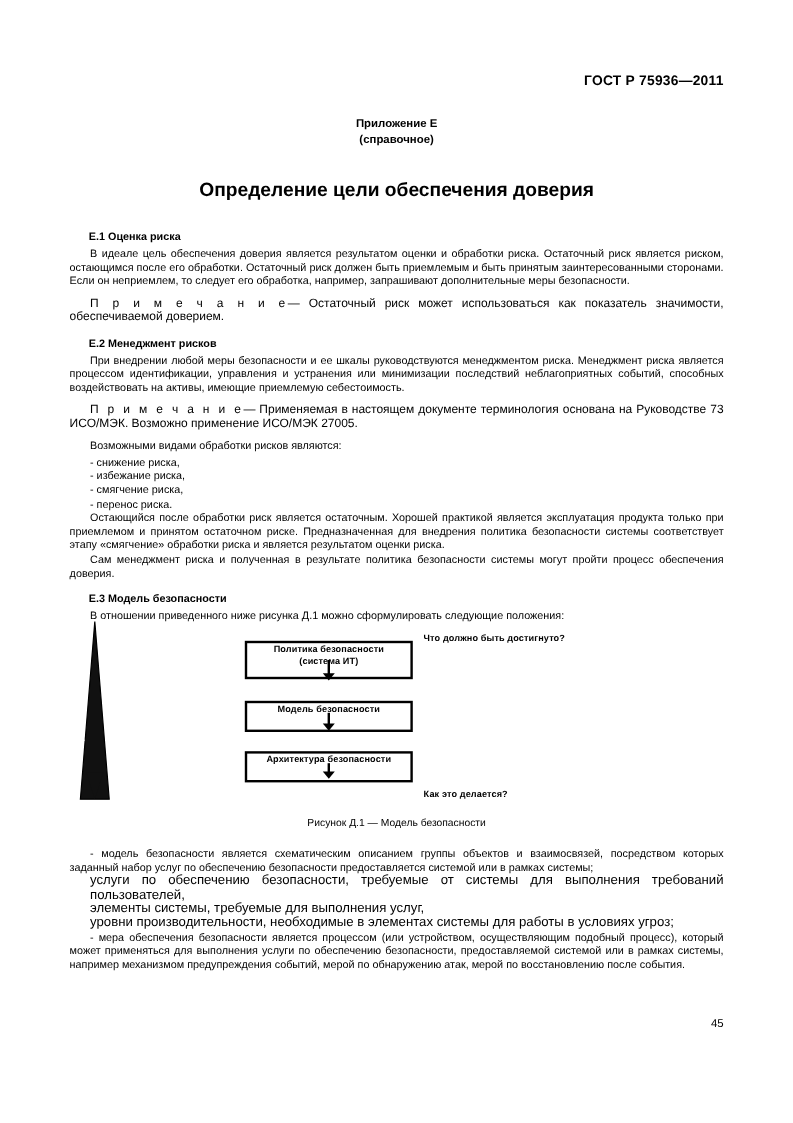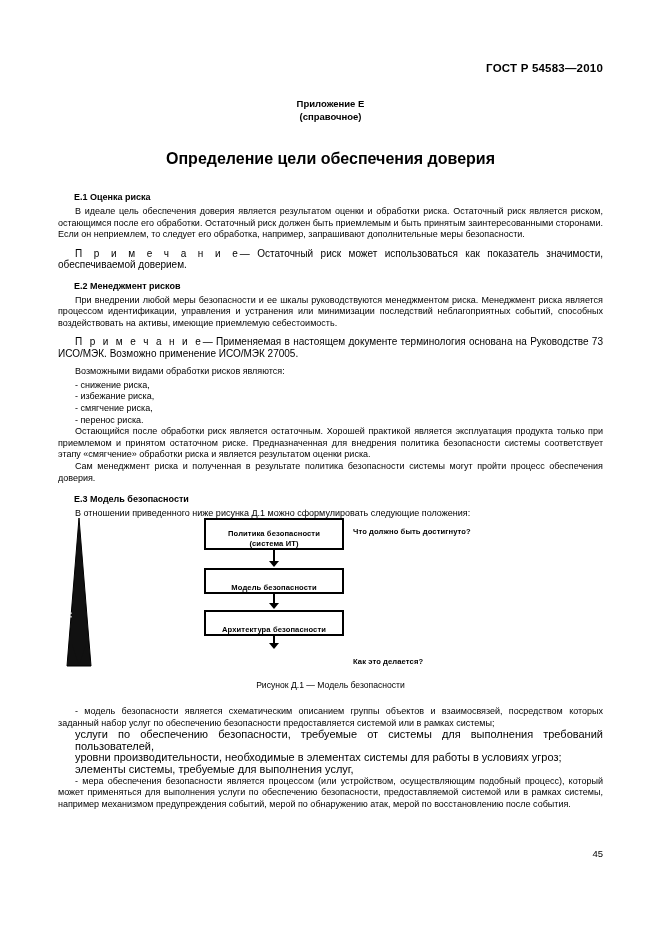--- a/index.html
+++ b/index.html
@@ -117,27 +117,28 @@
     position: relative;
     width: 545px;
     height: 160px;
   }
   .dbox {
     position: absolute;
     border: 2px solid #000;
     background: #fff;
     box-sizing: border-box;
     display: flex;
-    align-items: flex-end;
+    align-items: flex-start;
     justify-content: center;
     text-align: center;
     font-size: 7.6px;
     font-weight: bold;
     line-height: 9.5px;
     letter-spacing: 0.1px;
+    margin-top: 16px;
   }
   .dbox span { display: block; }
   #box-policy { left: 146px; top: 6px;   width: 140px; height: 32px; }
   #box-model  { left: 146px; top: 56px;  width: 140px; height: 26px; }
   #box-arch   { left: 146px; top: 98px;  width: 140px; height: 26px; }
   #box-meas   { left: 146px; top: 138px; width: 140px; height: 26px; }
 
   .connector {
     position: absolute;
     left: 215px;
@@ -215,21 +216,21 @@
     right: 58px;
     top: 848px;
     font-size: 9.5px;
   }
 </style>
 </head>
 <body>
 
 <div class="page">
 
-  <div class="doc-header">ГОСТ Р 54583—2010</div>
+  <div class="doc-header">ГОСТ Р 75936—2011</div>
 
   <div class="annex-block">
     <div>Приложение Е</div>
     <div class="sub">(справочное)</div>
   </div>
 
   <div class="main-title">Определение цели обеспечения доверия</div>
 
   <div class="body">
 
@@ -290,20 +291,20 @@
       <div class="qlabel" id="q-top">Что должно быть достигнуто?</div>
       <div class="qlabel" id="q-bottom">Как это делается?</div>
     </div>
 
     <div class="fig-caption">Рисунок Д.1 — Модель безопасности</div>
   </div>
 
   <div class="body-lower">
     <p class="para">- модель безопасности является схематическим описанием группы объектов и взаимосвязей, посредством которых заданный набор услуг по обеспечению безопасности предоставляется системой или в рамках системы;</p>
     <p class="sub-item">услуги по обеспечению безопасности, требуемые от системы для выполнения требований пользователей,</p>
+    <p class="sub-item">элементы системы, требуемые для выполнения услуг,</p>
     <p class="sub-item">уровни производительности, необходимые в элементах системы для работы в условиях угроз;</p>
-    <p class="sub-item">элементы системы, требуемые для выполнения услуг,</p>
     <p class="para">- мера обеспечения безопасности является процессом (или устройством, осуществляющим подобный процесс), который может применяться для выполнения услуги по обеспечению безопасности, предоставляемой системой или в рамках системы, например механизмом предупреждения событий, мерой по обнаружению атак, мерой по восстановлению после события.</p>
   </div>
 
   <div class="page-number">45</div>
 
 </div>
 
 </body></html>

